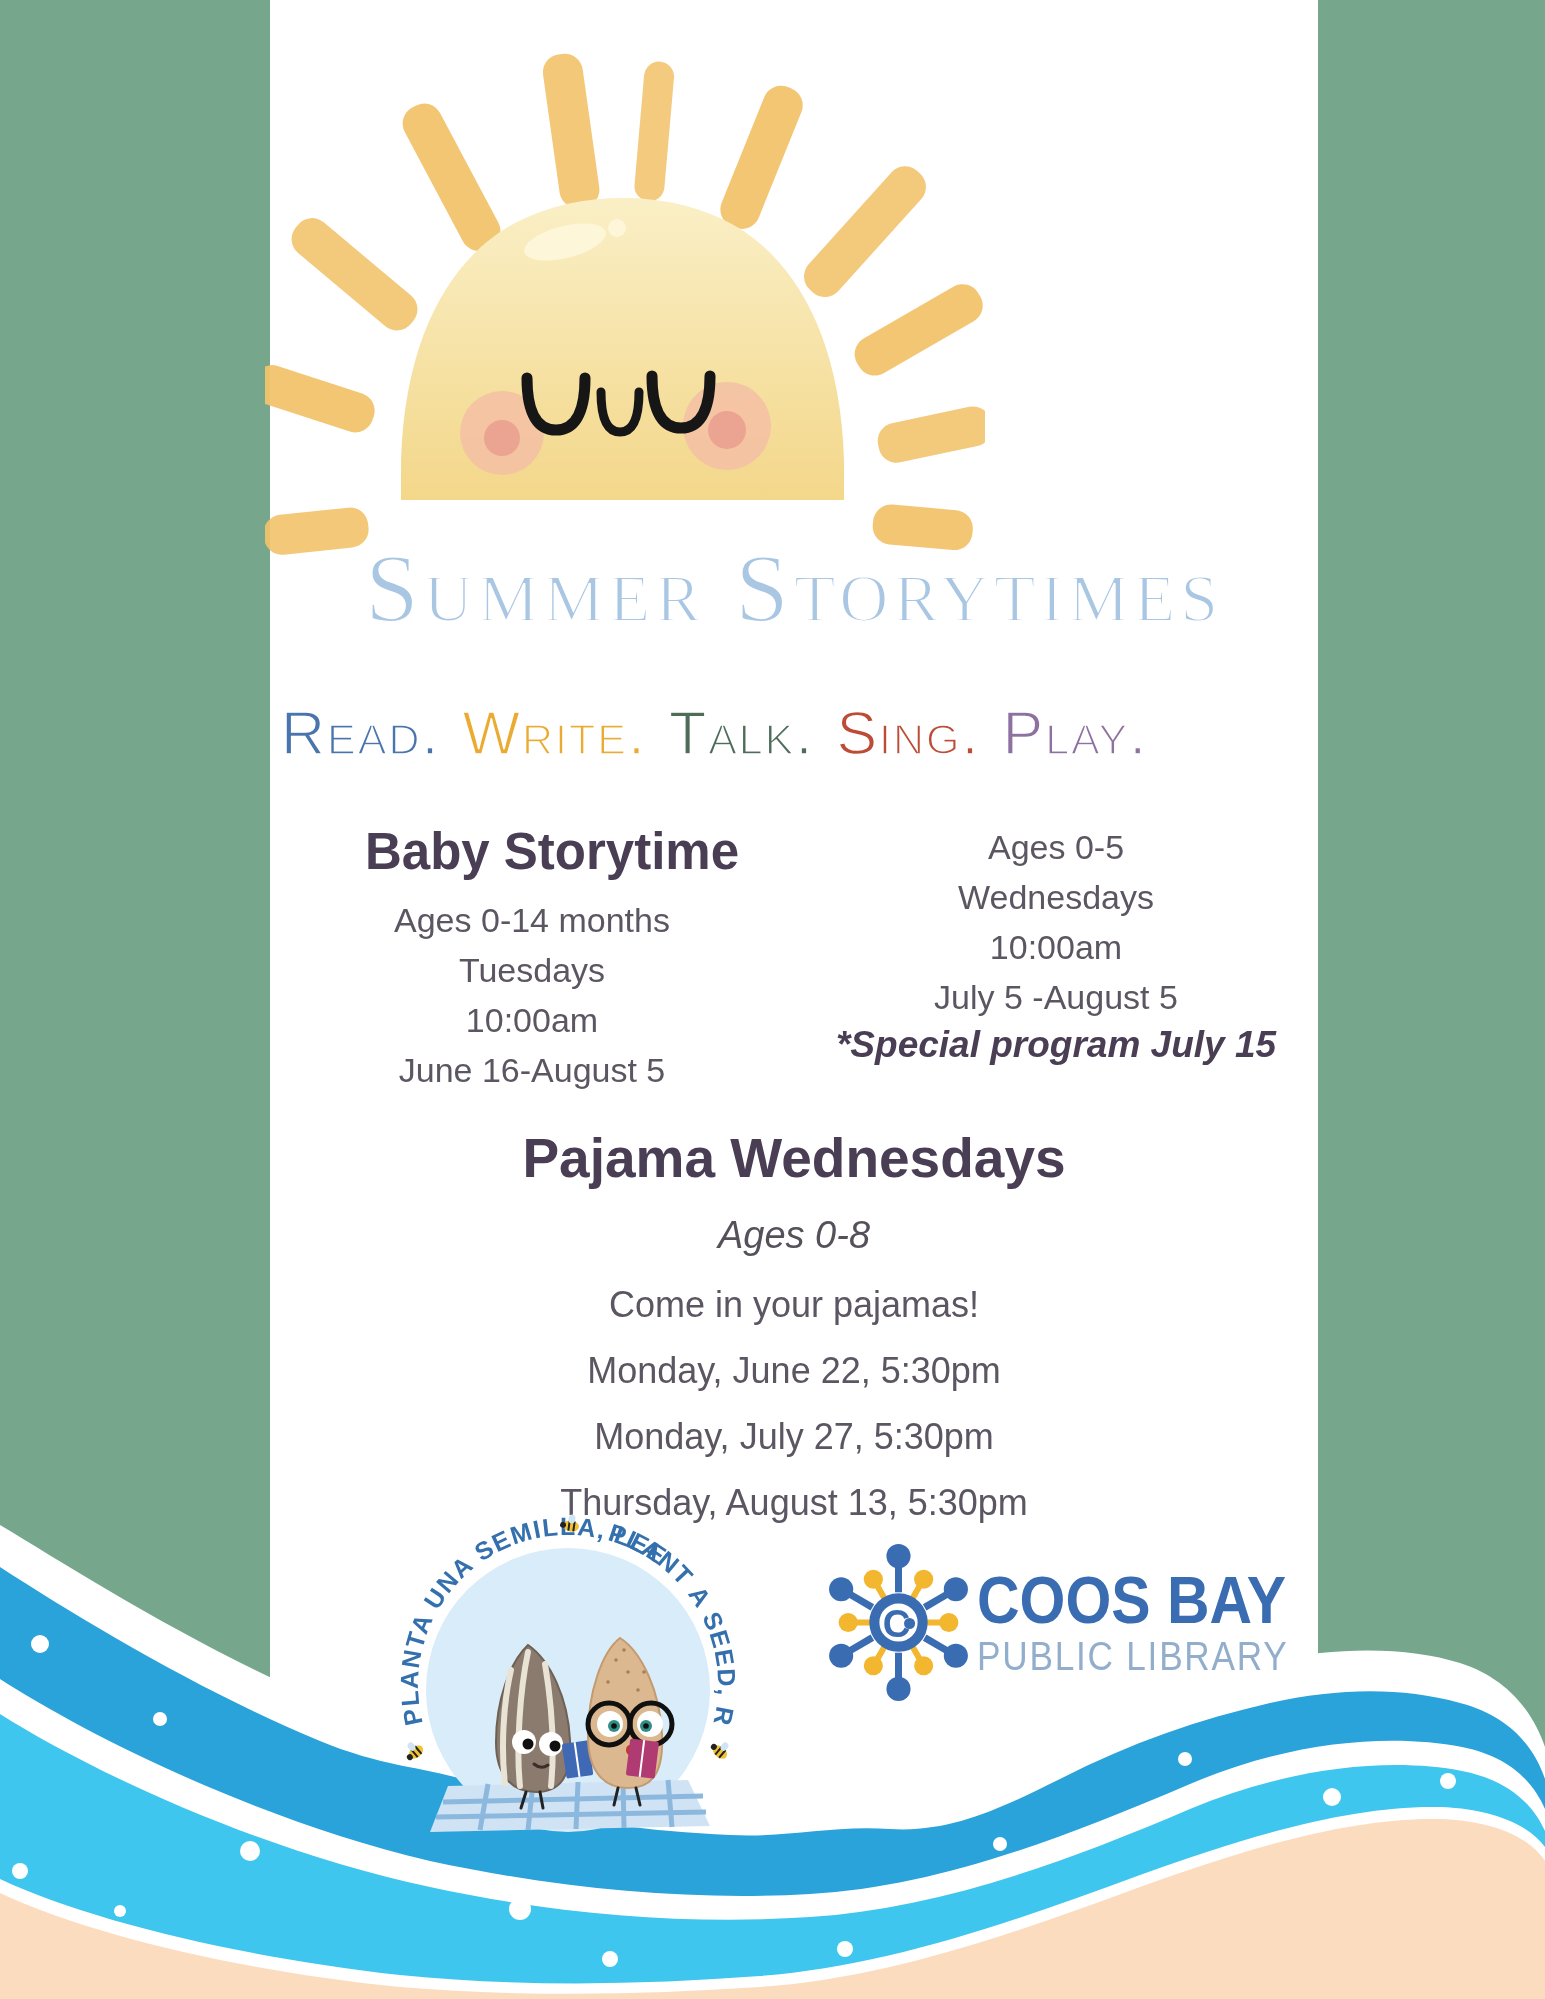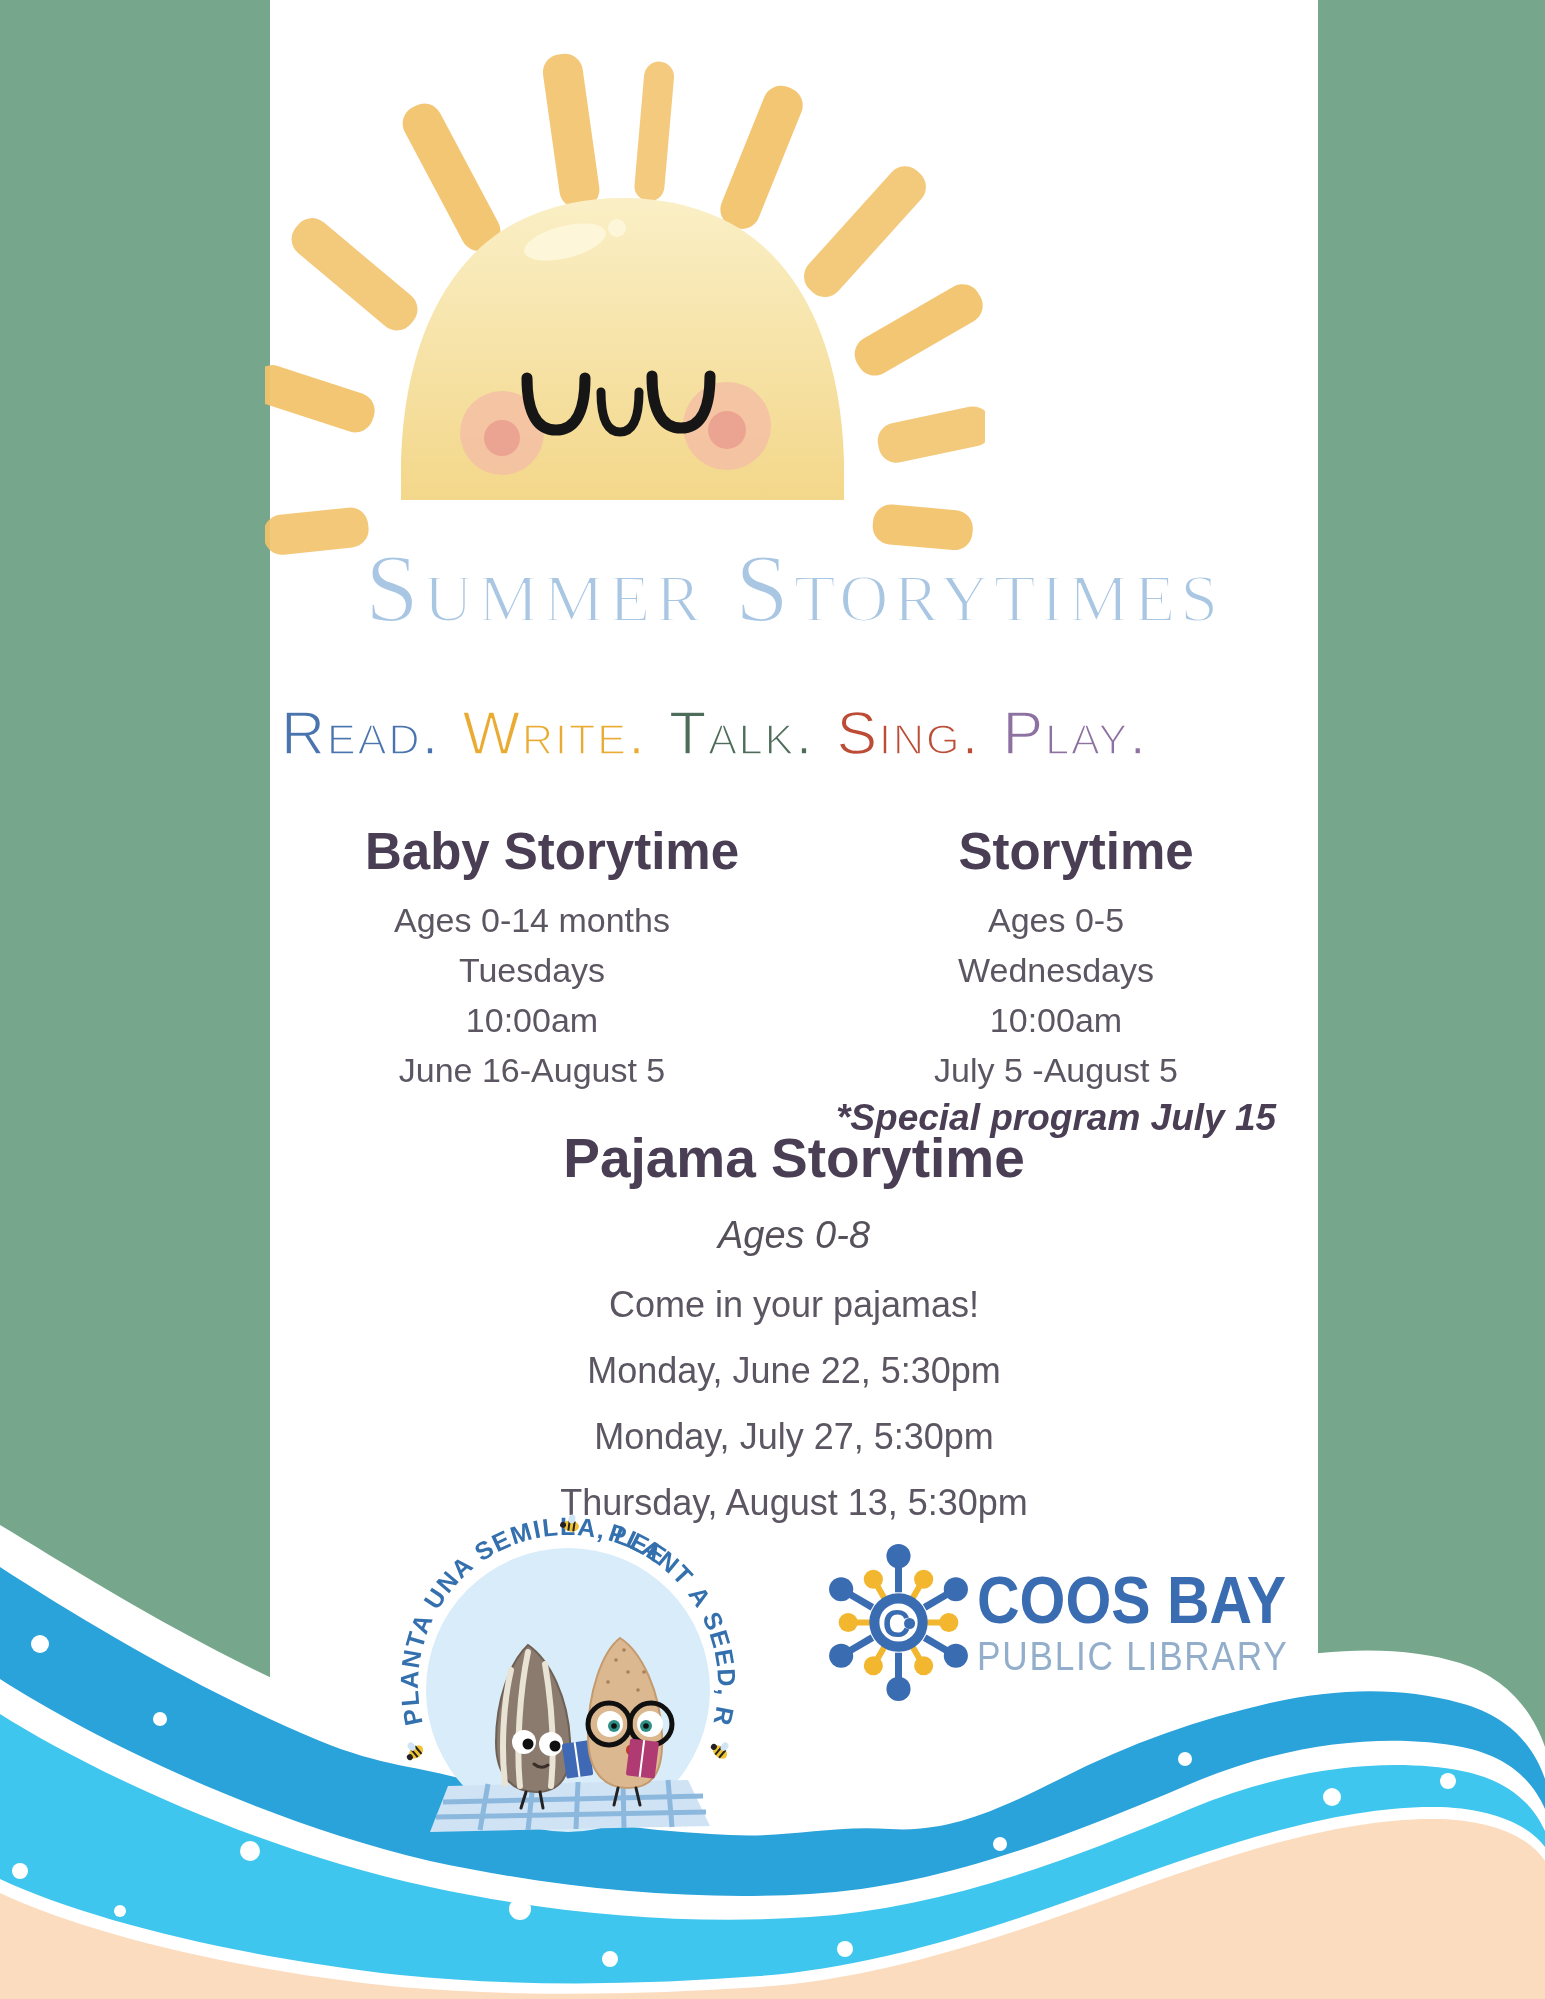--- a/index.html
+++ b/index.html
@@ -83,31 +83,30 @@
 
     <div class="columns">
       <section class="program">
         <h2>Baby Storytime</h2>
         <p>Ages 0-14 months</p>
         <p>Tuesdays</p>
         <p>10:00am</p>
         <p>June 16-August 5</p>
       </section>
       <section class="program">
-        <h2>Storytime</h2>
         <p>Ages 0-5</p>
         <p>Wednesdays</p>
         <p>10:00am</p>
         <p>July 5 -August 5</p>
         <p class="note">*Special program July 15</p>
       </section>
     </div>
 
     <div class="pajama">
-      <h2>Pajama Storytime</h2>
+      <h2>Pajama Wednesdays</h2>
       <p class="ages">Ages 0-8</p>
       <p>Come in your pajamas!</p>
       <p>Monday, June 22, 5:30pm</p>
       <p>Monday, July 27, 5:30pm</p>
       <p>Thursday, August 13, 5:30pm</p>
     </div>
   </div>
 
   <svg class="waves" width="1545" height="520" viewBox="0 0 1545 520">
     <path fill="#ffffff" d="M0,46 C90,100 260,210 430,262 C560,302 680,320 800,316 C920,312 1040,268 1180,210 C1280,168 1390,162 1460,184 C1510,200 1534,236 1545,268 L1545,520 L0,520 Z"></path>

